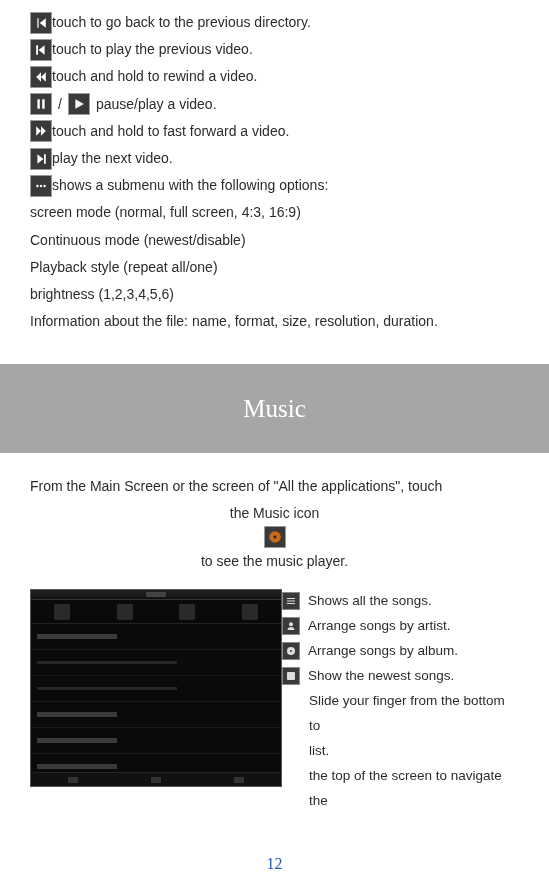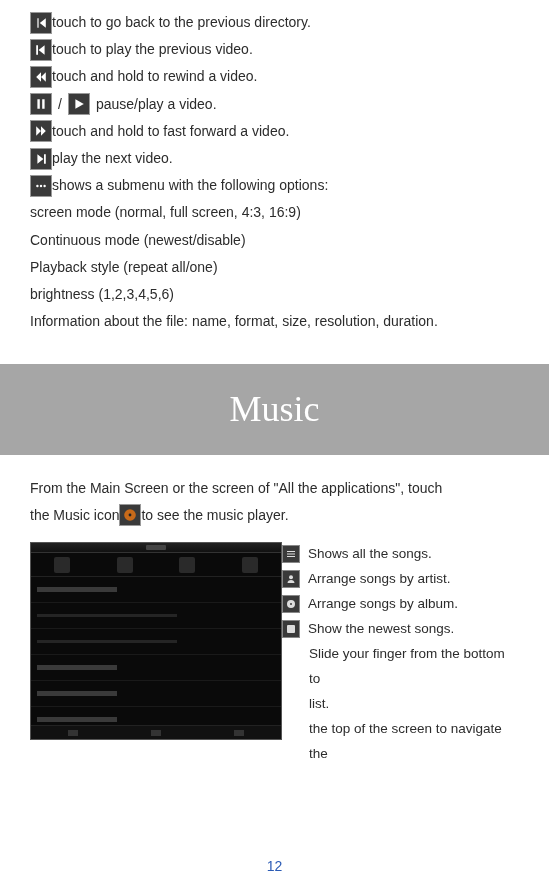--- a/index.html
+++ b/index.html
@@ -35,33 +35,34 @@
       align-items: center;
       gap: 6px;
       margin-bottom: 2px;
     }
     .plain-line {
       margin-bottom: 2px;
     }
     .section-banner {
       background: #a6a6a6;
       color: #fff;
-      font-size: 36px;
+      font-size: 25px;
       font-family: "Times New Roman", serif;
       text-align: center;
-      padding: 13px 0;
+      padding: 22px 0;
       margin: 30px -30px 20px -30px;
     }
     .music-intro {
       line-height: 1.9;
     }
     .music-intro-line2 {
       display: flex;
       align-items: center;
       gap: 0;
+      flex-direction: column;
     }
     .music-icon-box {
       width: 22px;
       height: 22px;
       background: #3a3a3a;
       border: 1px solid #999;
       display: inline-flex;
       align-items: center;
       justify-content: center;
     }
@@ -138,21 +139,22 @@
     .music-opt-icon svg{fill:#ddd;}
     .music-opt-text { flex: 1; }
     .music-opt-noicon { padding-left: 27px; }
     .page-number {
       position: absolute;
       bottom: 10px;
       left: 0;
       right: 0;
       text-align: center;
       color: #2b5bb5;
-      font-size: 14px;
+      font-size: 16px;
+      font-family: Liberation Serif, serif;
     }
   </style>
 </head>
 <body>
 
 <div class="icon-row">
   <span class="icon-box">
     <svg width="12" height="12" viewBox="0 0 10 10">
         <path d="M3 1v8l-1 0V1z M9 1L4 5l5 4z"></path>
       </svg>

